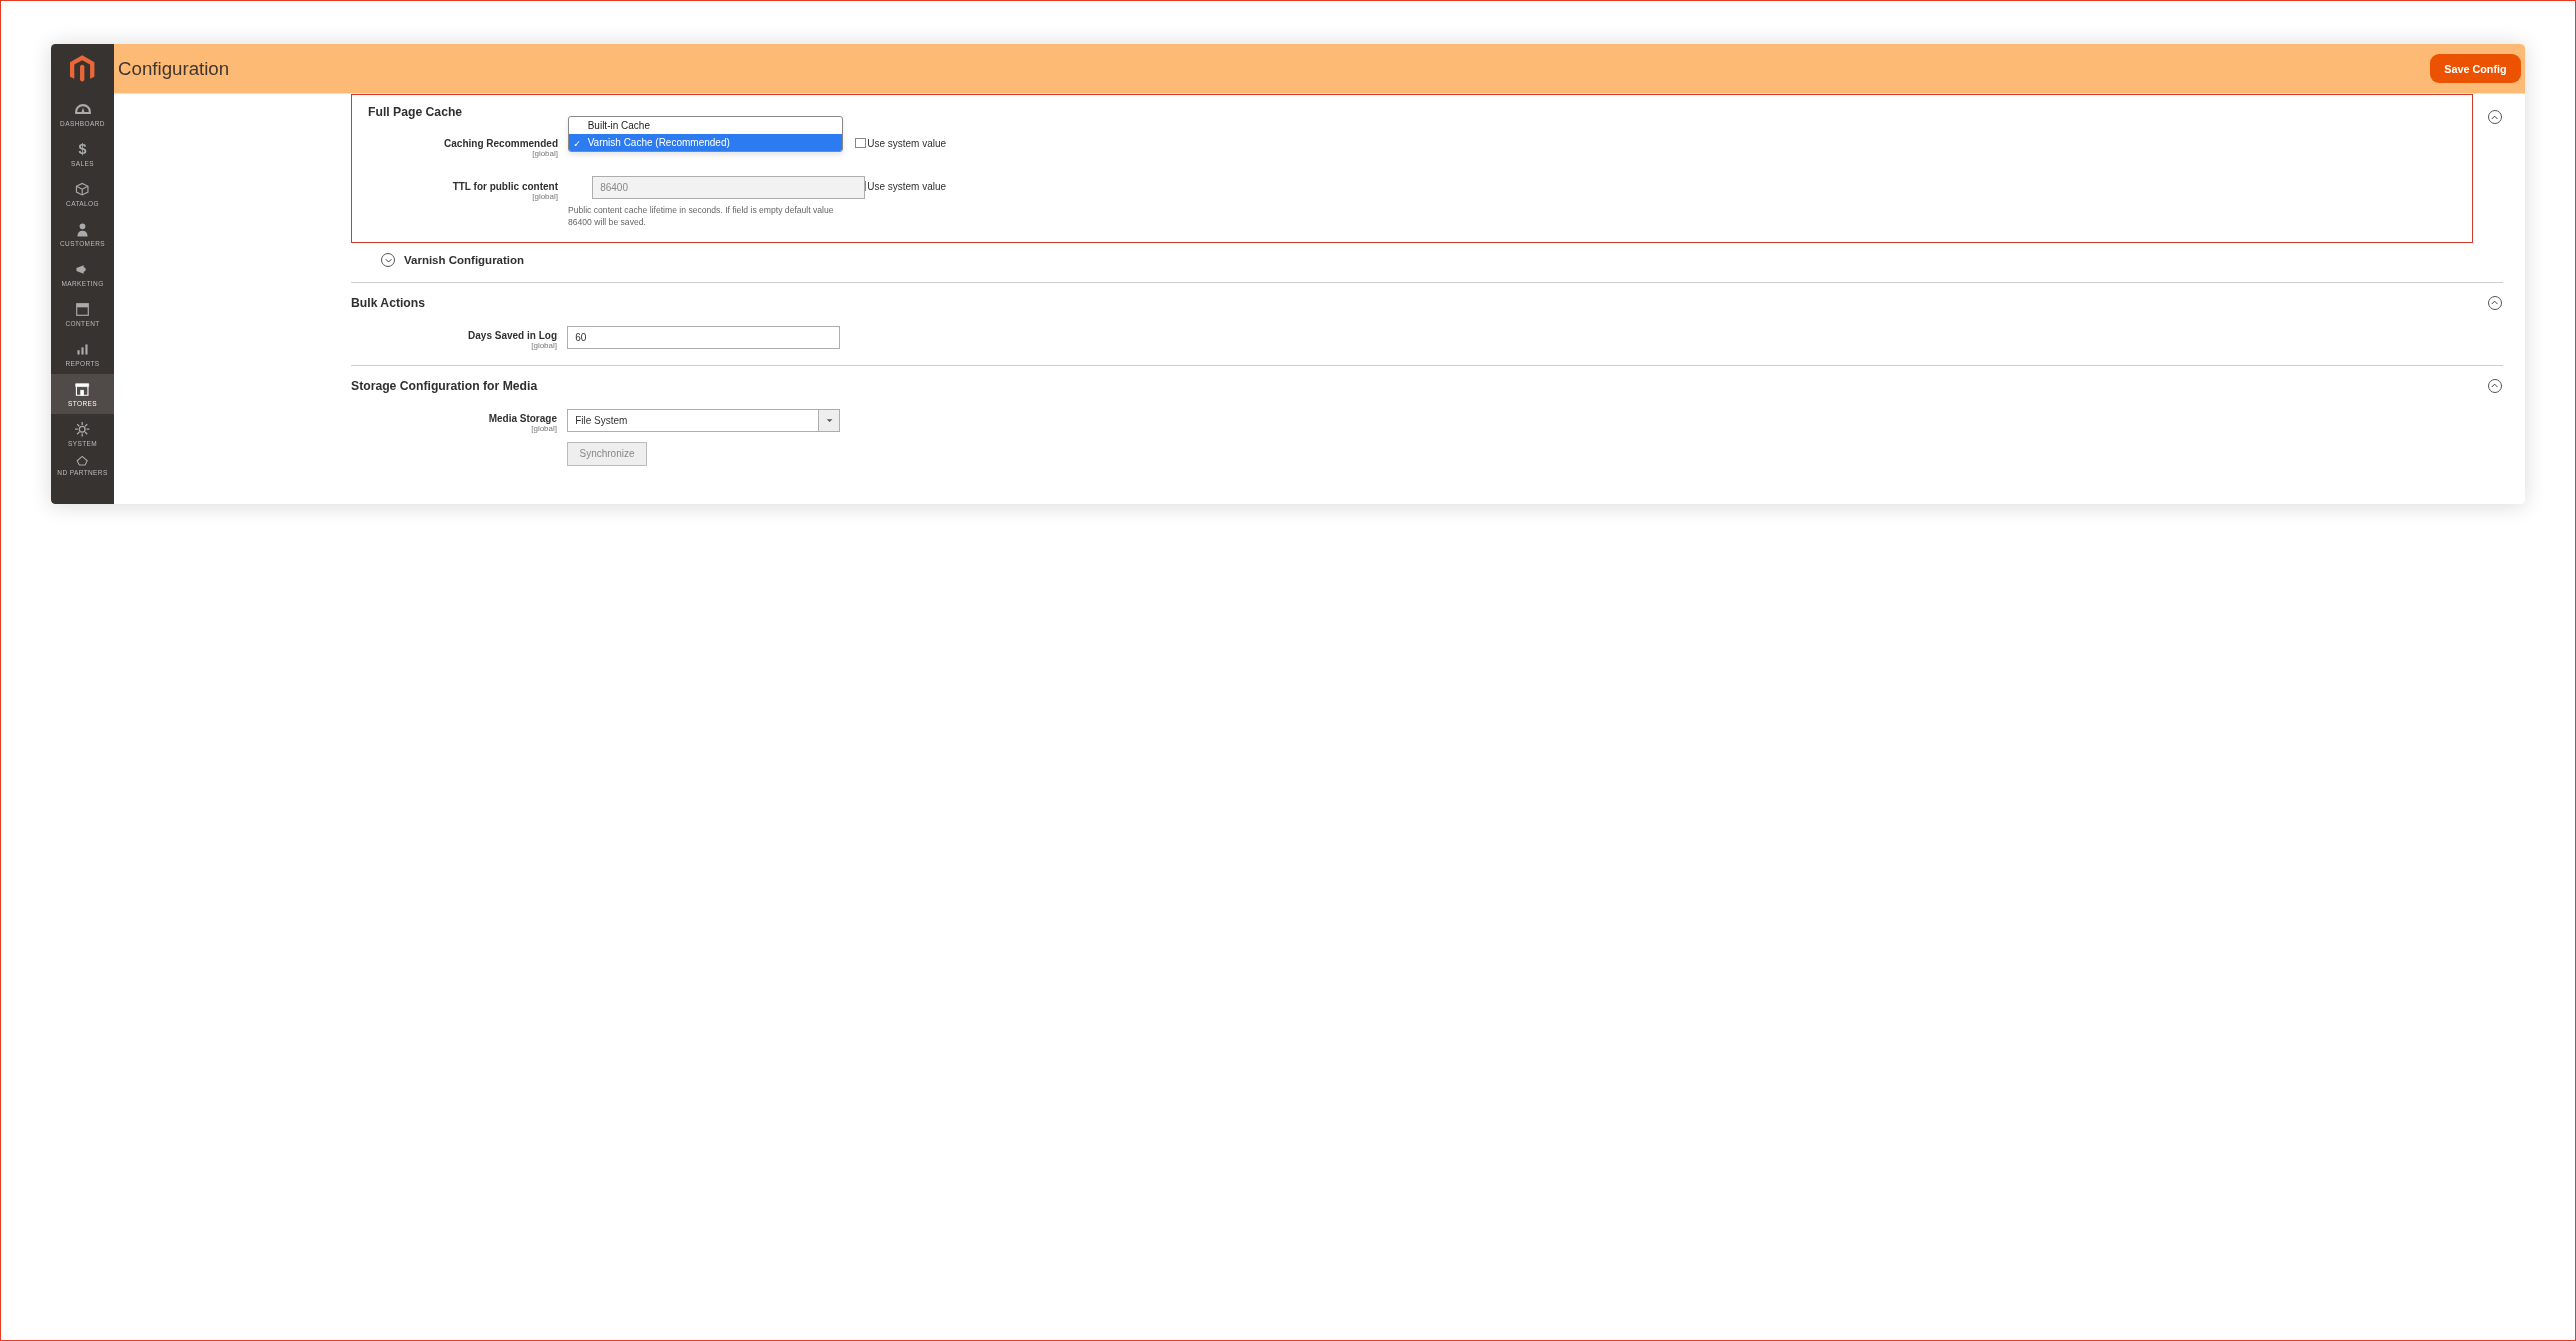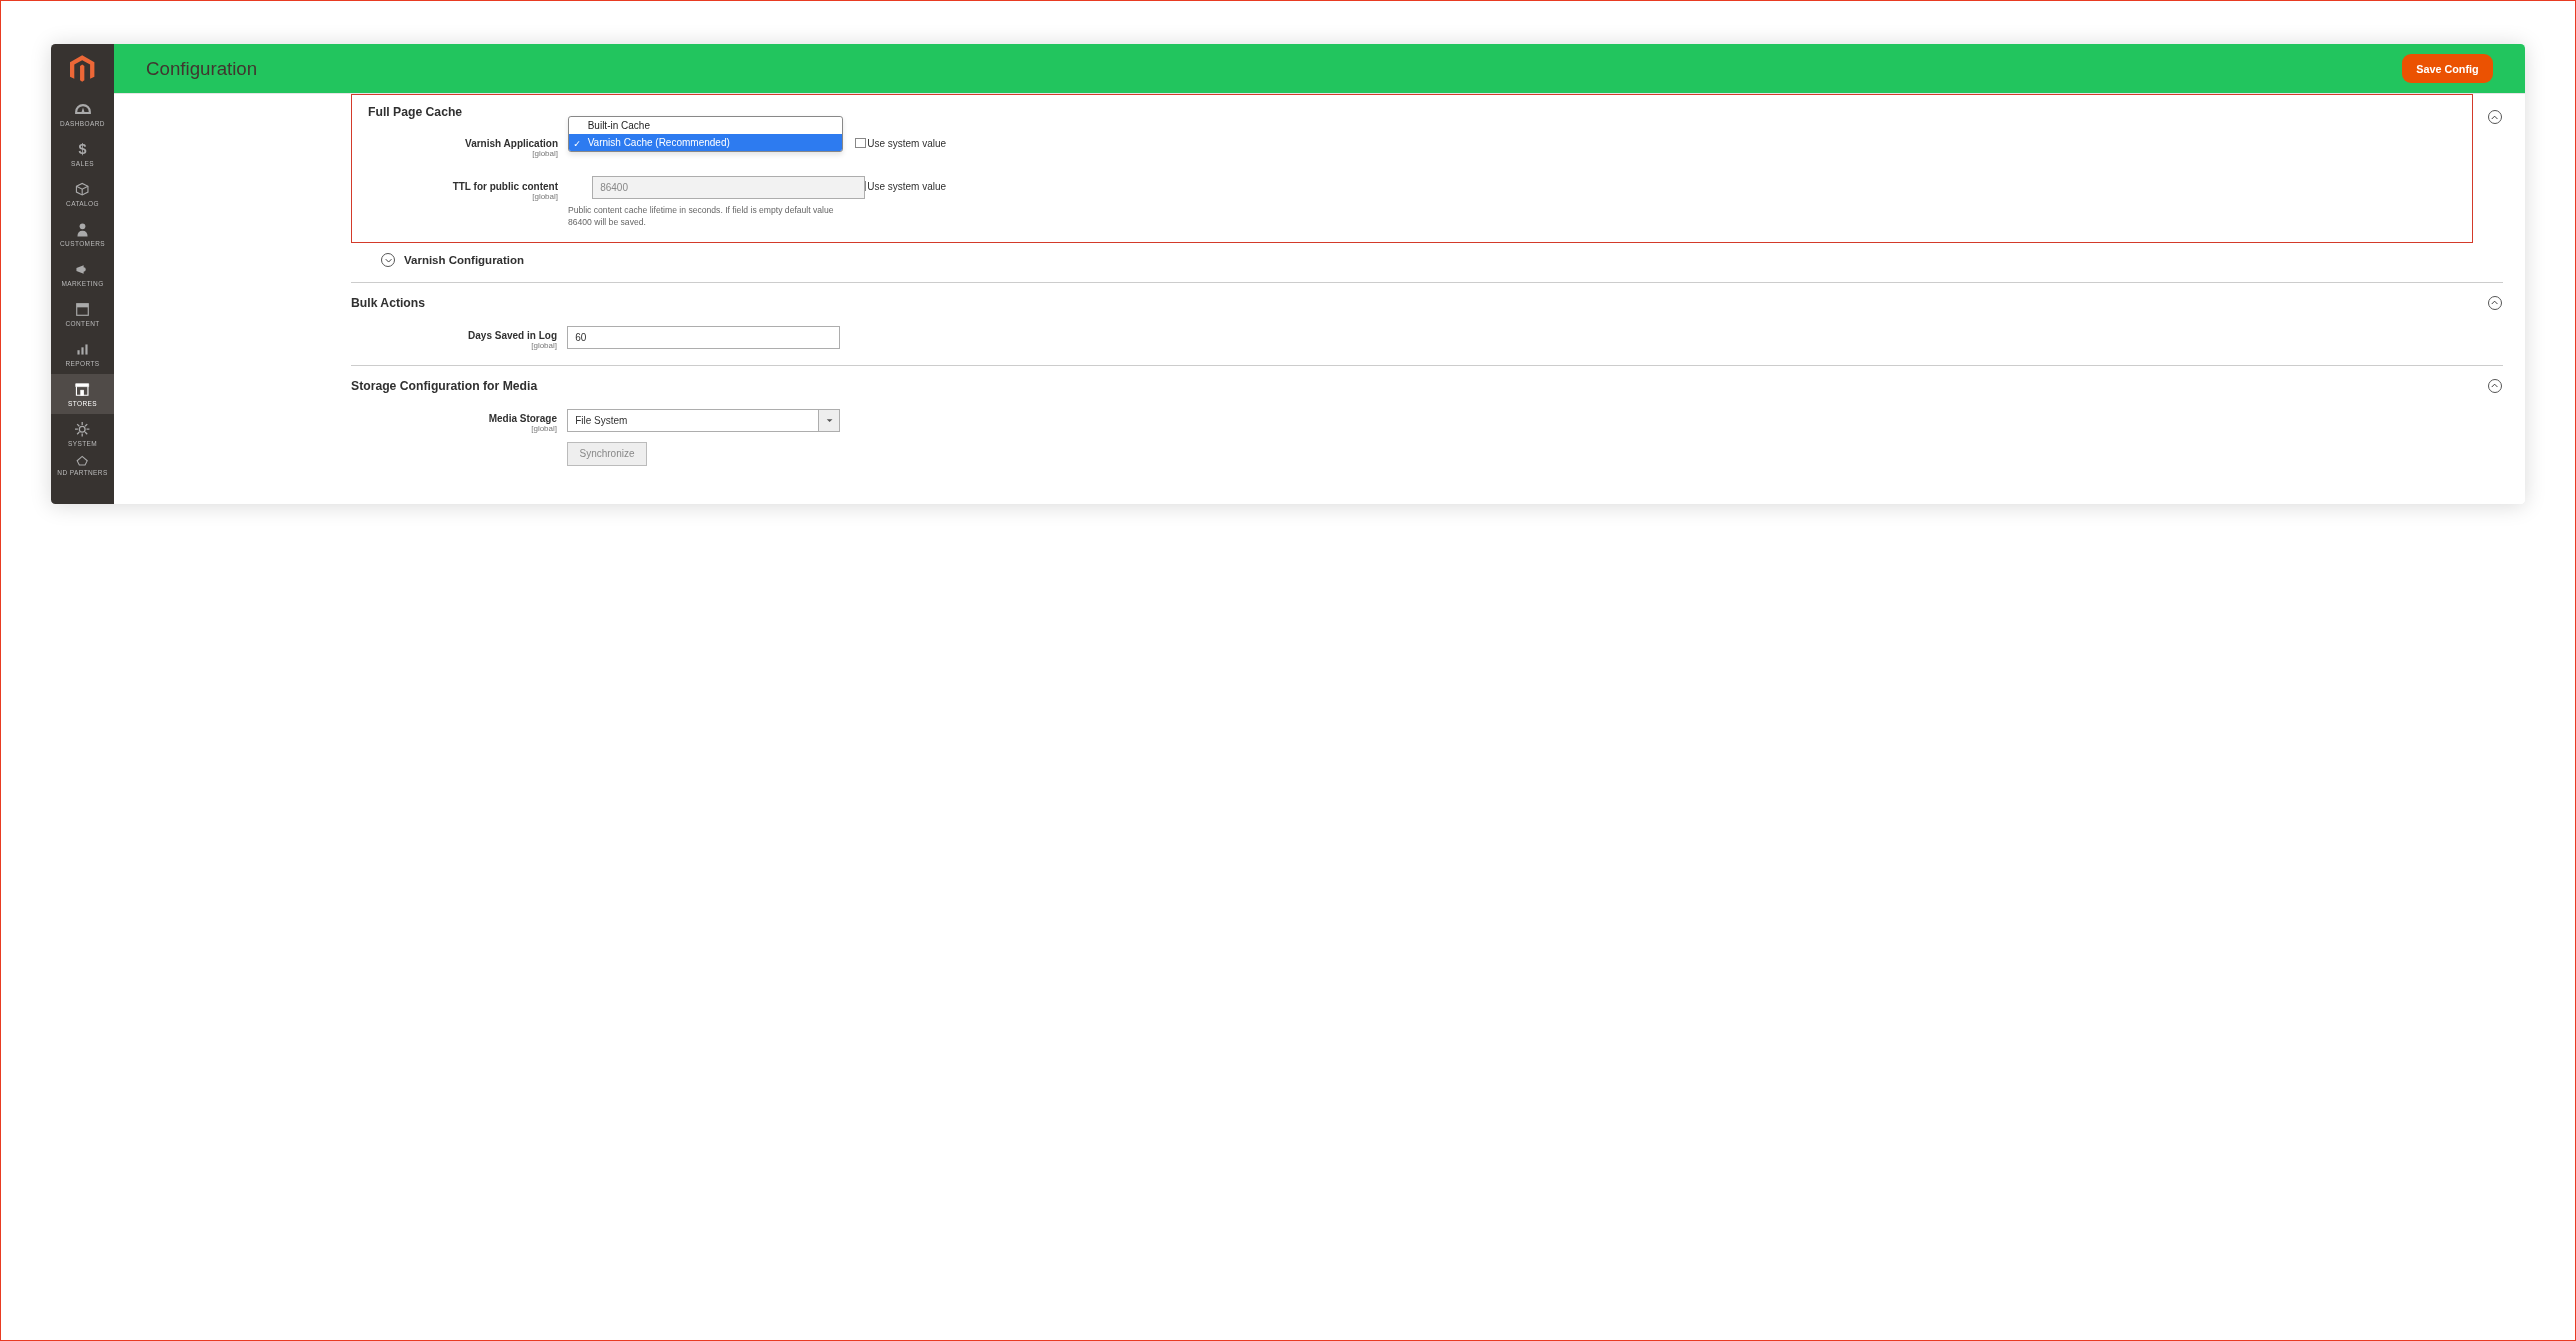--- a/index.html
+++ b/index.html
@@ -64,26 +64,26 @@
   
   .main {
     flex: 1;
     display: flex;
     flex-direction: column;
     background: #fff;
     overflow: hidden;
   }
   .topbar {
     height: 50px;
-    background: #22c55e;
+    background: #fdba74;
     border-bottom: 0.7px solid #e5e5e5;
     display: flex;
     align-items: center;
     justify-content: space-between;
-    padding: 0 32px;
+    padding: 0 4px;
   }
   .page-title {
     font-size: 18.7px;
     font-weight: 400;
     color: #41362f;
   }
   .save-btn {
     background: #eb5202;
     color: #fff;
     border: none;
@@ -398,21 +398,21 @@
 
       <div class="content-area">
         <div class="content-inner">
 
           <div style="display:flex;align-items:flex-start;">
             <div class="red-box" style="flex:1;margin-right:14.4px;">
               <div class="section-title">Full Page Cache</div>
 
               <div class="form-row">
                 <div class="label-col">
-                  <div class="field-label">Varnish Application</div>
+                  <div class="field-label">Caching Recommended</div>
                   <div class="field-scope">[global]</div>
                 </div>
                 <div class="input-col">
 
                   <div class="dropdown-popup">
                     <div class="dropdown-opt">Built-in Cache</div>
                     <div class="dropdown-opt selected">
                       <span class="dropdown-check">✓</span>
                       <span>Varnish Cache (Recommended)</span>
                     </div>

